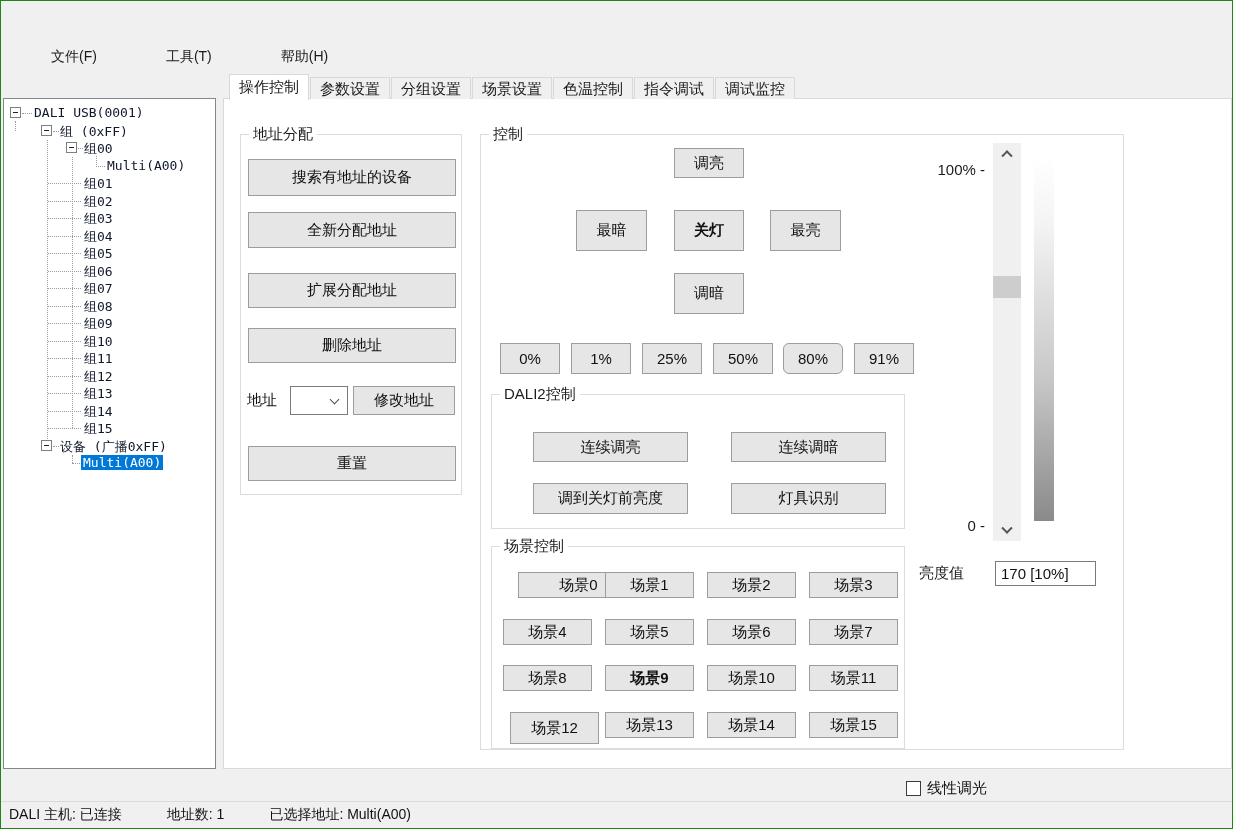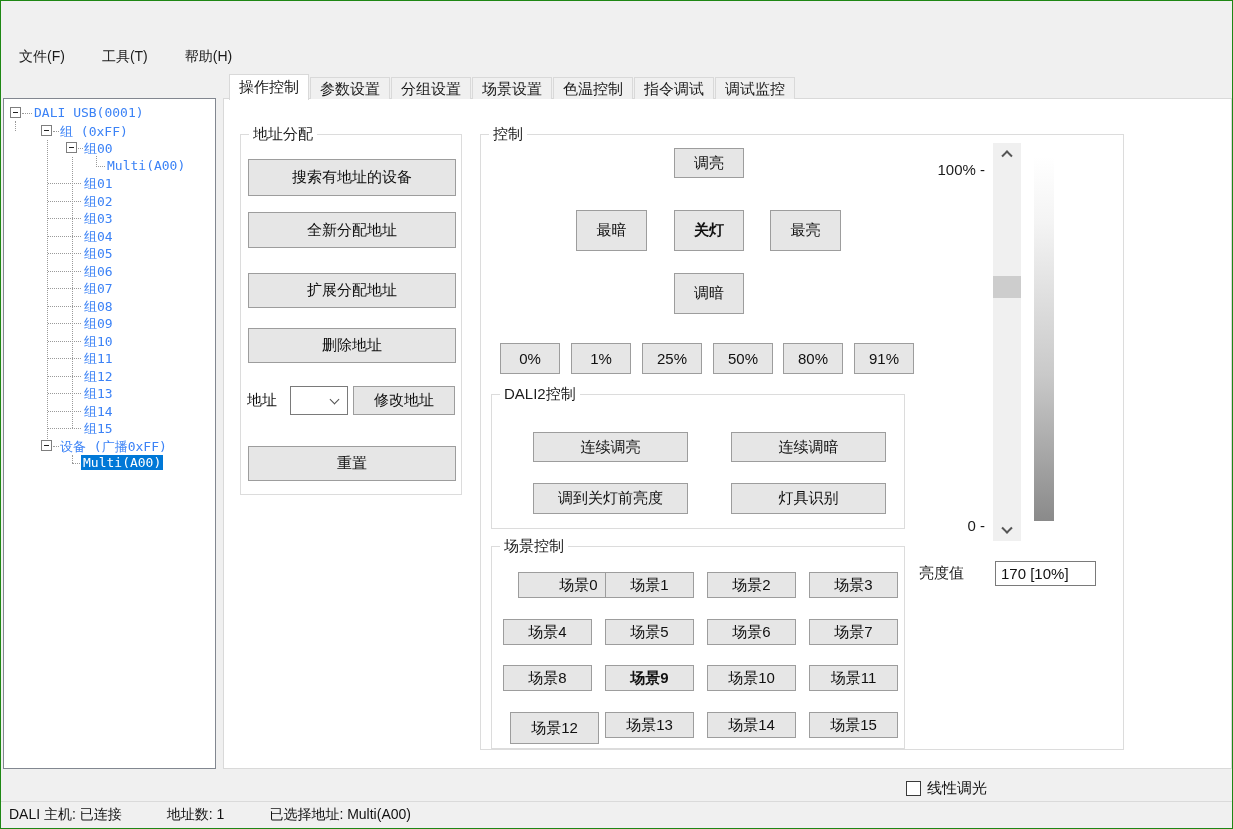--- a/index.html
+++ b/index.html
@@ -18,29 +18,29 @@
   .cap-btn { width:56px; height:40px; display:flex; align-items:center; justify-content:center; }
   .min-glyph { width:12px; height:0; border-top:1px solid #fff; }
   .max-glyph { width:11px; height:11px; border:1px solid #fff; }
   .close-glyph { position:relative; width:14px; height:14px; }
   .close-glyph::before, .close-glyph::after { content:""; position:absolute; left:-1px; top:6px; width:16px; height:0; border-top:1px solid #fff; }
   .close-glyph::before { transform:rotate(45deg); }
   .close-glyph::after  { transform:rotate(-45deg); }
 
   
   #menubar { position:absolute; left:0; top:40px; width:100%; height:31px; background:#f0f0f0; display:flex; align-items:center; padding-left:18px; }
-  .menu-item { font-size:14px; padding:4px 13px 4px 0; margin-right:24px; color:#1a1a1a; }
+  .menu-item { font-size:14px; padding:4px 13px 4px 0; margin-right:24px; color:#1a1a1a;margin-left:32px; }
 
   
   #tree { position:absolute; left:2px; top:97px; width:213px; height:671px; background:#ffffff; border:1px solid #828790;
           font-family:"DejaVu Sans Mono", monospace; font-size:13px; padding-top:5px; overflow:hidden; }
   .trow { position:relative; height:17.5px; }
   .tbox { position:absolute; top:3px; width:11px; height:11px; border:1px solid #7e7e7e; background:#fff; z-index:2; }
   .tbox::after { content:""; position:absolute; left:2px; top:4px; width:5px; height:0; border-top:1px solid #222; }
-  .tlabel { position:absolute; top:1px; white-space:nowrap; color:#3b82f6; }
+  .tlabel { position:absolute; top:1px; white-space:nowrap; color:#0f172a; }
   .tlabel.sel { background:#0078d7; color:#fff; padding:0 2px; }
   .hstub { position:absolute; top:9px; height:0; border-top:1px dotted #9a9a9a; }
   .vguide { position:absolute; width:0; border-left:1px dotted #9a9a9a; z-index:1; }
 
   
   #tabstrip { position:absolute; left:228px; top:72px; height:26px; display:flex; align-items:flex-end; z-index:3; }
   .tab { height:22px; padding:2px 9px 0 9px; font-size:15px; background:#f0f0f0; border:1px solid #d9d9d9; border-bottom:none;
          margin-right:1px; color:#1a1a1a; display:flex; align-items:center; }
   .tab.active { height:26px; background:#ffffff; position:relative; top:1px; padding-top:0; }
 
@@ -222,21 +222,21 @@
       <div class="btn" style="left:193px; top:13px;  width:70px; height:30px;font-family:Liberation Mono, monospace;">调亮</div>
       <div class="btn" style="left:95px;  top:75px;  width:71px; height:41px;">最暗</div>
       <div class="btn" style="left:193px; top:75px;  width:70px; height:41px;font-weight:bold;">关灯</div>
       <div class="btn" style="left:289px; top:75px;  width:71px; height:41px;">最亮</div>
       <div class="btn" style="left:193px; top:138px; width:70px; height:41px;">调暗</div>
 
       <div class="btn" style="left:19px;  top:208px; width:60px; height:31px;">0%</div>
       <div class="btn" style="left:90px;  top:208px; width:60px; height:31px;">1%</div>
       <div class="btn" style="left:161px; top:208px; width:60px; height:31px;">25%</div>
       <div class="btn" style="left:232px; top:208px; width:60px; height:31px;">50%</div>
-      <div class="btn" style="left:302px; top:208px; width:60px; height:31px;">80%</div>
+      <div class="btn" style="left:302px; top:208px; width:60px; height:31px;border-radius:6px;">80%</div>
       <div class="btn" style="left:373px; top:208px; width:60px; height:31px;">91%</div>
 
       <div class="groupbox" style="left:10px; top:259px; width:414px; height:135px;">
         <span class="gb-title">DALI2控制</span>
         <div class="btn" style="left:41px;  top:37px; width:155px; height:30px;">连续调亮</div>
         <div class="btn" style="left:239px; top:37px; width:155px; height:30px;">连续调暗</div>
         <div class="btn" style="left:41px;  top:88px; width:155px; height:31px;">调到关灯前亮度</div>
         <div class="btn" style="left:239px; top:88px; width:155px; height:31px;">灯具识别</div>
       </div>
 

